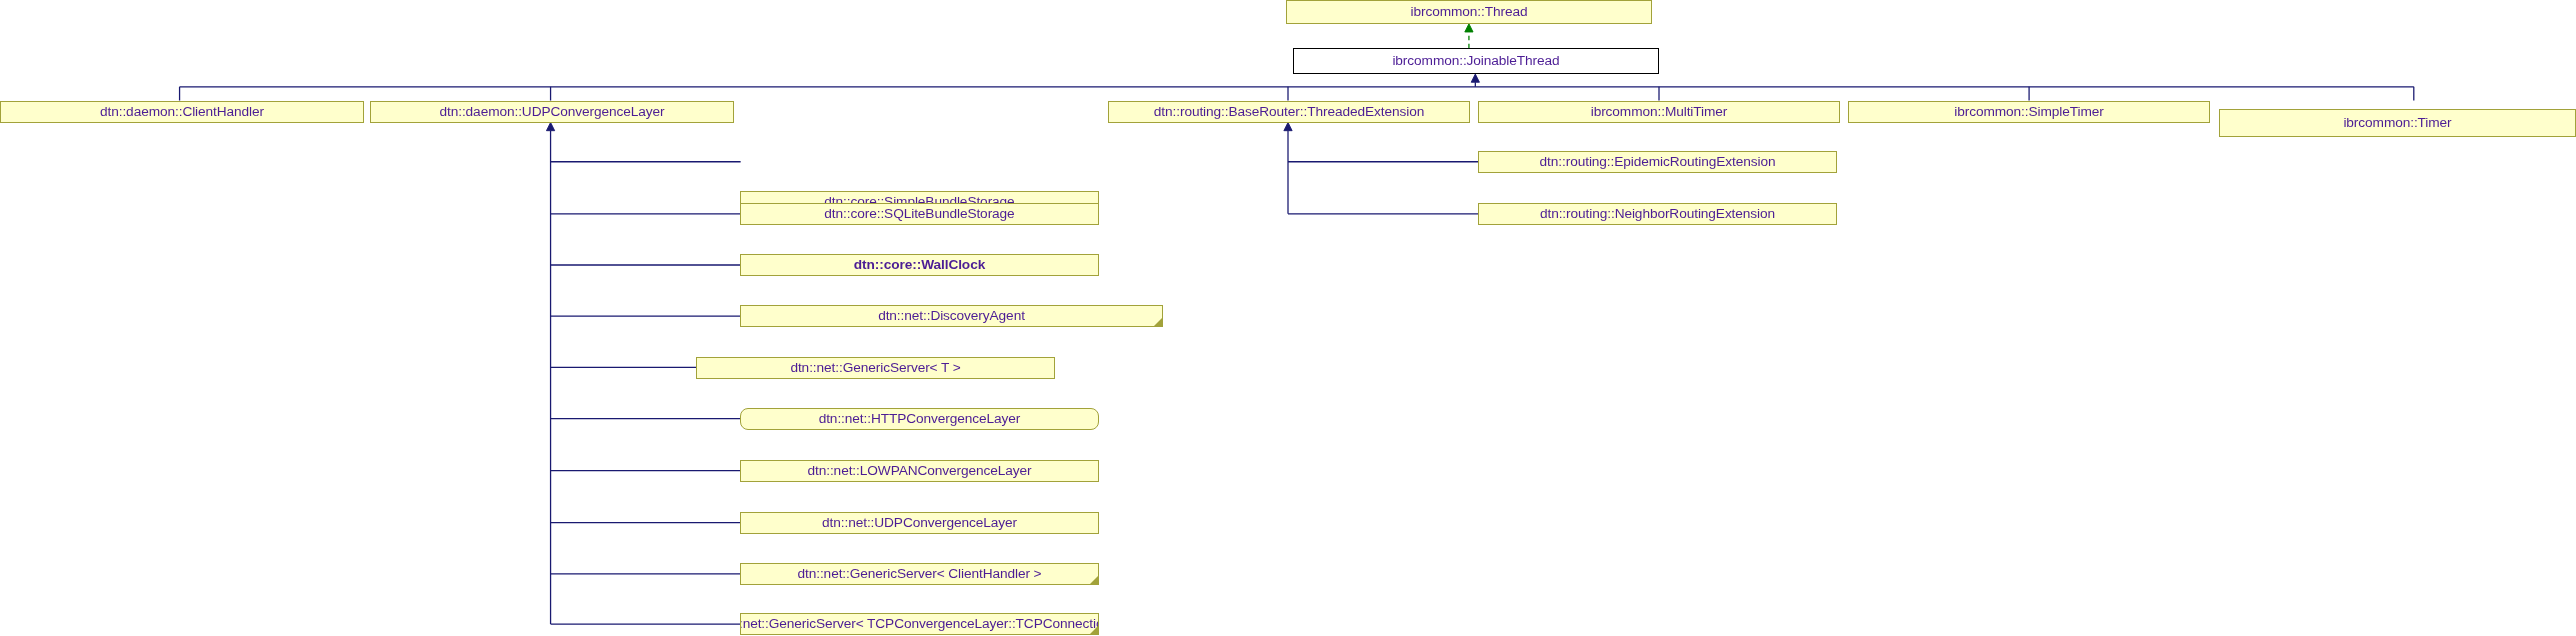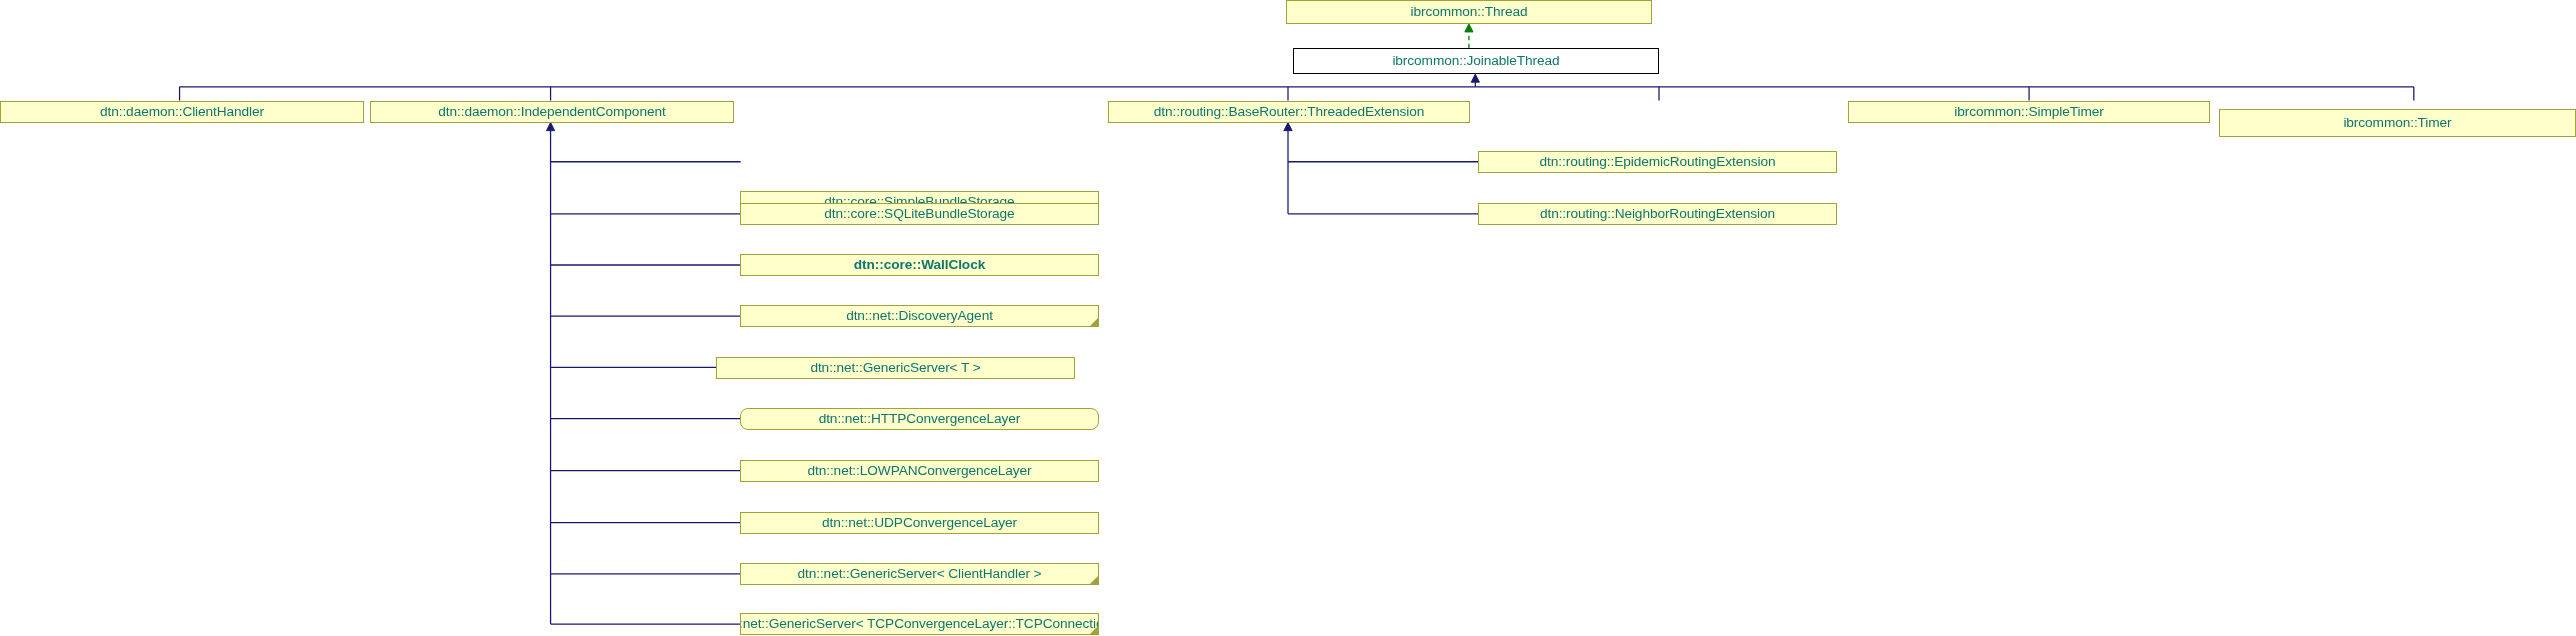--- a/index.html
+++ b/index.html
@@ -28,21 +28,21 @@
   }
   .node {
     position: absolute;
     box-sizing: border-box;
     display: flex;
     align-items: center;
     justify-content: center;
     font-size: 13.7px;
     line-height: 1;
     letter-spacing: -0.1px;
-    color: #0f766e;
+    color: #4c1d95;
     white-space: nowrap;
     overflow: hidden;
   }
   .node.fill-yellow {
     background: #ffffcc;
     border: 0.9px solid #a2a23a;
   }
   .node.fill-white {
     background: #ffffff;
     border: 0.9px solid #000000;
@@ -101,44 +101,47 @@
 <div class="node fill-yellow" style="left: 1286px; top: 0px; width: 366px; height: 24px;">
       <span class="label">ibrcommon::Thread</span>
     </div>
     <div class="node fill-yellow" style="left: 0px; top: 101px; width: 364px; height: 22px;">
       <span class="label">dtn::daemon::ClientHandler</span>
     </div>
     <div class="node fill-white" style="left: 1293px; top: 48px; width: 366px; height: 25.6px;">
       <span class="label">ibrcommon::JoinableThread</span>
     </div>
     <div class="node fill-yellow" style="left: 370px; top: 101px; width: 364px; height: 22px;">
-      <span class="label">dtn::daemon::IndependentComponent</span>
+      <span class="label">dtn::daemon::UDPConvergenceLayer</span>
     </div>
     <div class="node fill-yellow" style="left: 1108px; top: 101px; width: 362px; height: 22px;">
       <span class="label">dtn::routing::BaseRouter::ThreadedExtension</span>
+    </div>
+    <div class="node fill-yellow" style="left: 1478px; top: 101px; width: 362px; height: 22px;">
+      <span class="label">ibrcommon::MultiTimer</span>
     </div>
     <div class="node fill-yellow" style="left: 1848px; top: 101px; width: 362px; height: 22px;">
       <span class="label">ibrcommon::SimpleTimer</span>
     </div>
     <div class="node fill-yellow" style="left: 2219px; top: 109px; width: 357px; height: 28px;">
       <span class="label">ibrcommon::Timer</span>
     </div>
     <div class="node fill-yellow" style="left: 740px; top: 151px; width: 359px; height: 22px; margin-top: 40px;">
       <span class="label">dtn::core::SimpleBundleStorage</span>
     </div>
     <div class="node fill-yellow" style="left: 740px; top: 203px; width: 359px; height: 22px;">
       <span class="label">dtn::core::SQLiteBundleStorage</span>
     </div>
     <div class="node fill-yellow" style="left: 740px; top: 254px; width: 359px; height: 22px; font-weight: bold;">
       <span class="label">dtn::core::WallClock</span>
     </div>
-    <div class="node fill-yellow folded" style="left: 740px; top: 305px; width: 359px; height: 22px;">
+    <div class="node fill-yellow folded" style="left: 740px; top: 305px; width: 423px; height: 22px;">
       <span class="label">dtn::net::DiscoveryAgent</span>
     </div>
-    <div class="node fill-yellow" style="left: 716px; top: 357px; width: 359px; height: 22px;">
+    <div class="node fill-yellow" style="left: 696px; top: 357px; width: 359px; height: 22px;">
       <span class="label">dtn::net::GenericServer&lt; T &gt;</span>
     </div>
     <div class="node fill-yellow" style="left: 740px; top: 408px; width: 359px; height: 22px; border-radius: 8px;">
       <span class="label">dtn::net::HTTPConvergenceLayer</span>
     </div>
     <div class="node fill-yellow" style="left: 740px; top: 460px; width: 359px; height: 22px; align-items: center;">
       <span class="label">dtn::net::LOWPANConvergenceLayer</span>
     </div>
     <div class="node fill-yellow" style="left: 740px; top: 512px; width: 359px; height: 22px;">
       <span class="label">dtn::net::UDPConvergenceLayer</span>

